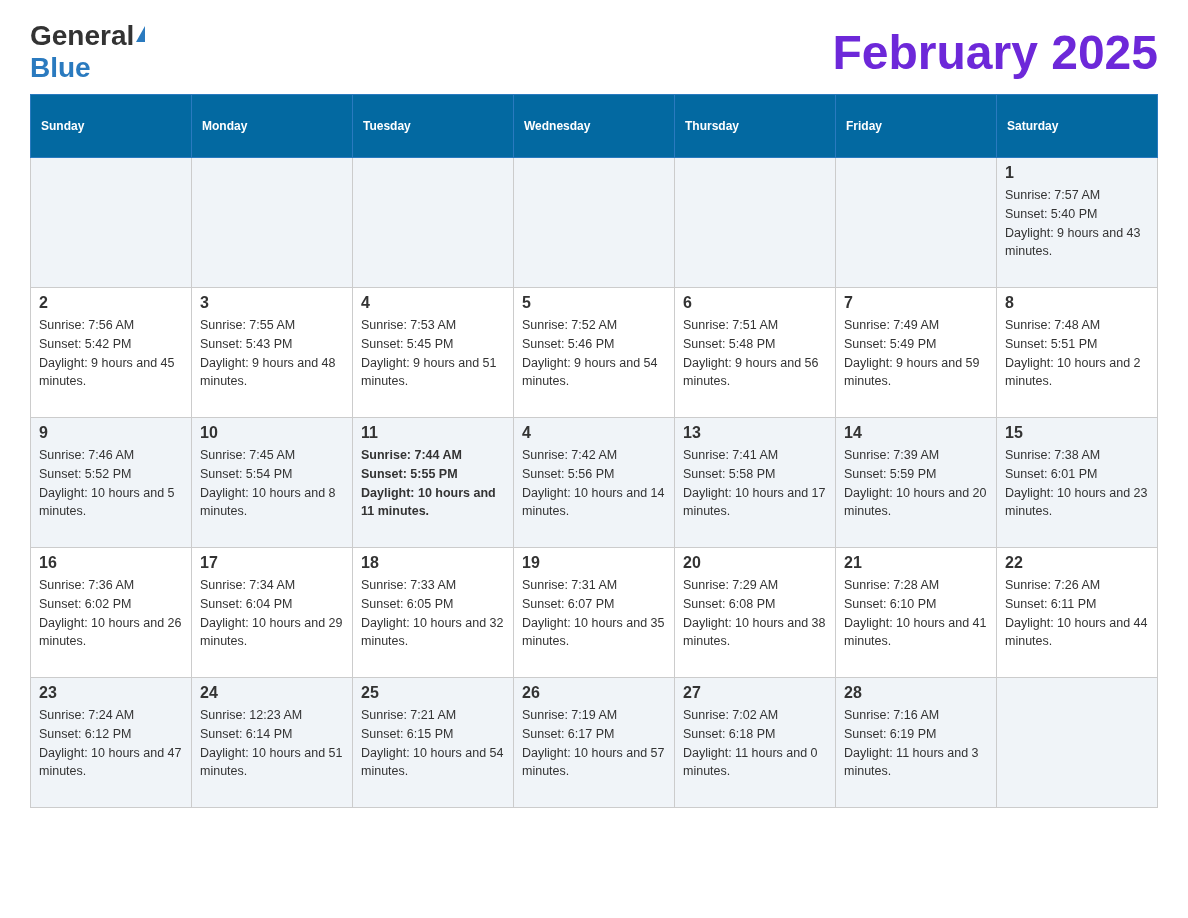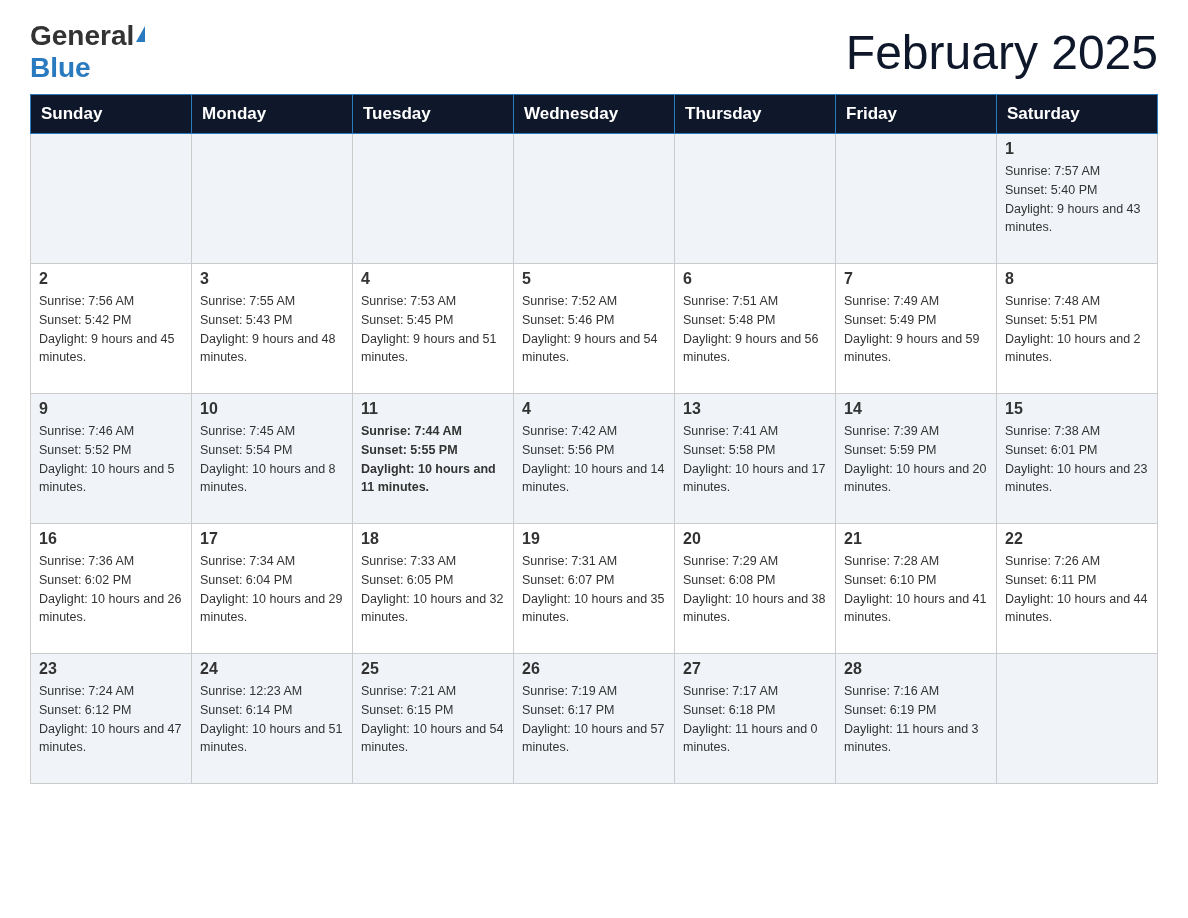--- a/index.html
+++ b/index.html
@@ -23,38 +23,38 @@
     }
     .logo-row {
       display: flex;
       align-items: center;
     }
     .title-block {
       text-align: right;
     }
     .month-title {
       font-size: 48px;
-      font-weight: normal;
-      color: #0f172a;
+      font-weight: bold;
+      color: #6d28d9;
     }
     .location-title {
       font-size: 22px;
       color: #444;
     }
     .calendar {
       width: 100%;
       border-collapse: collapse;
       margin-top: 8px;
     }
     .calendar thead th {
-      background-color: #0f172a;
+      background-color: #0369a1;
       color: #fff;
-      font-size: 17px;
+      font-size: 12px;
       font-weight: bold;
-      padding: 9px 10px;
+      padding: 24px 10px;
       text-align: left;
       border: 1px solid #2a7abf;
     }
     .calendar tbody td {
       width: 14.28%;
       vertical-align: top;
       padding: 6px 8px;
       border: 1px solid #ccc;
       font-size: 13px;
       color: #333;
@@ -275,21 +275,21 @@
 Daylight: 10 hours and 54 minutes.</div>
         </td>
         <td>
           <span class="day-number">26</span>
           <div class="day-info" style="white-space: pre-line;">Sunrise: 7:19 AM
 Sunset: 6:17 PM
 Daylight: 10 hours and 57 minutes.</div>
         </td>
         <td>
           <span class="day-number">27</span>
-          <div class="day-info" style="white-space: pre-line;">Sunrise: 7:17 AM
+          <div class="day-info" style="white-space: pre-line;">Sunrise: 7:02 AM
 Sunset: 6:18 PM
 Daylight: 11 hours and 0 minutes.</div>
         </td>
         <td>
           <span class="day-number">28</span>
           <div class="day-info" style="white-space: pre-line;">Sunrise: 7:16 AM
 Sunset: 6:19 PM
 Daylight: 11 hours and 3 minutes.</div>
         </td>
         <td></td>

